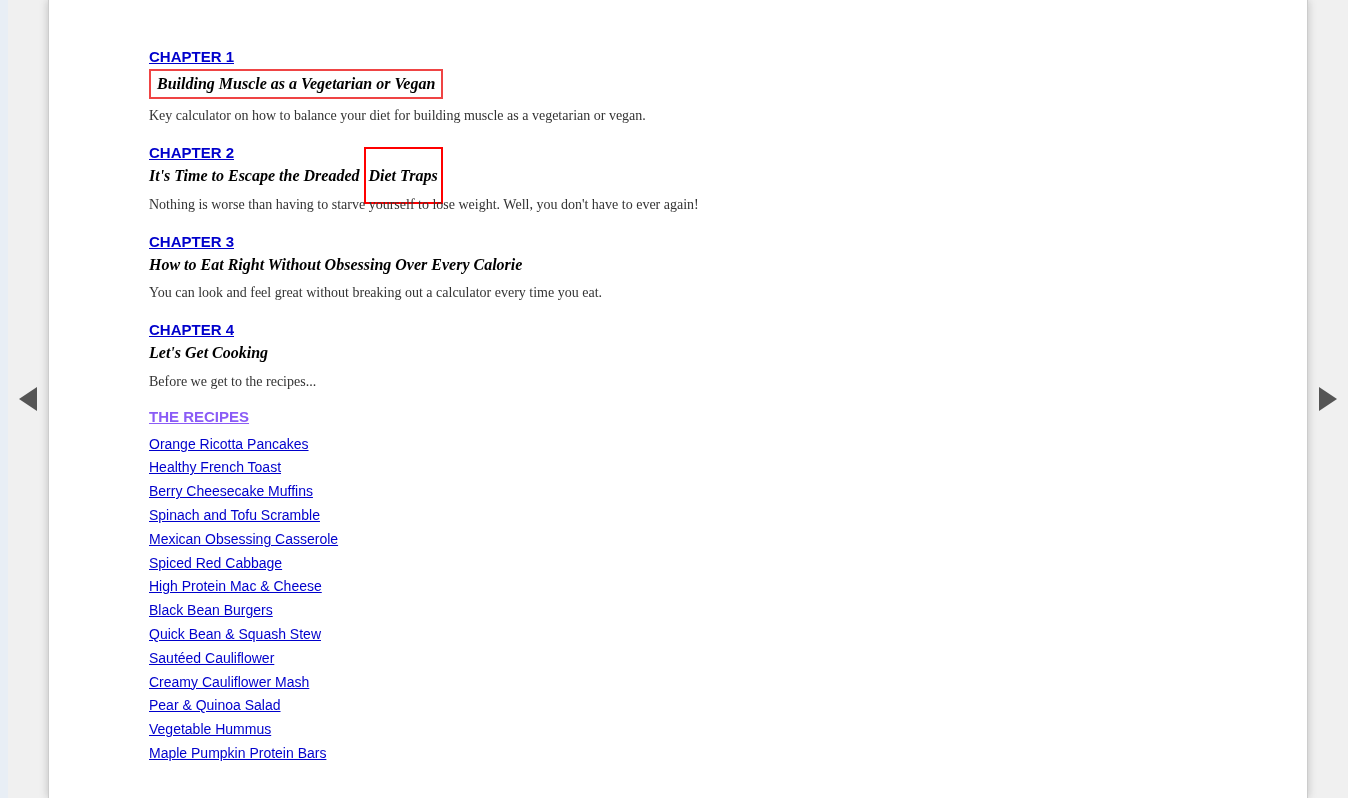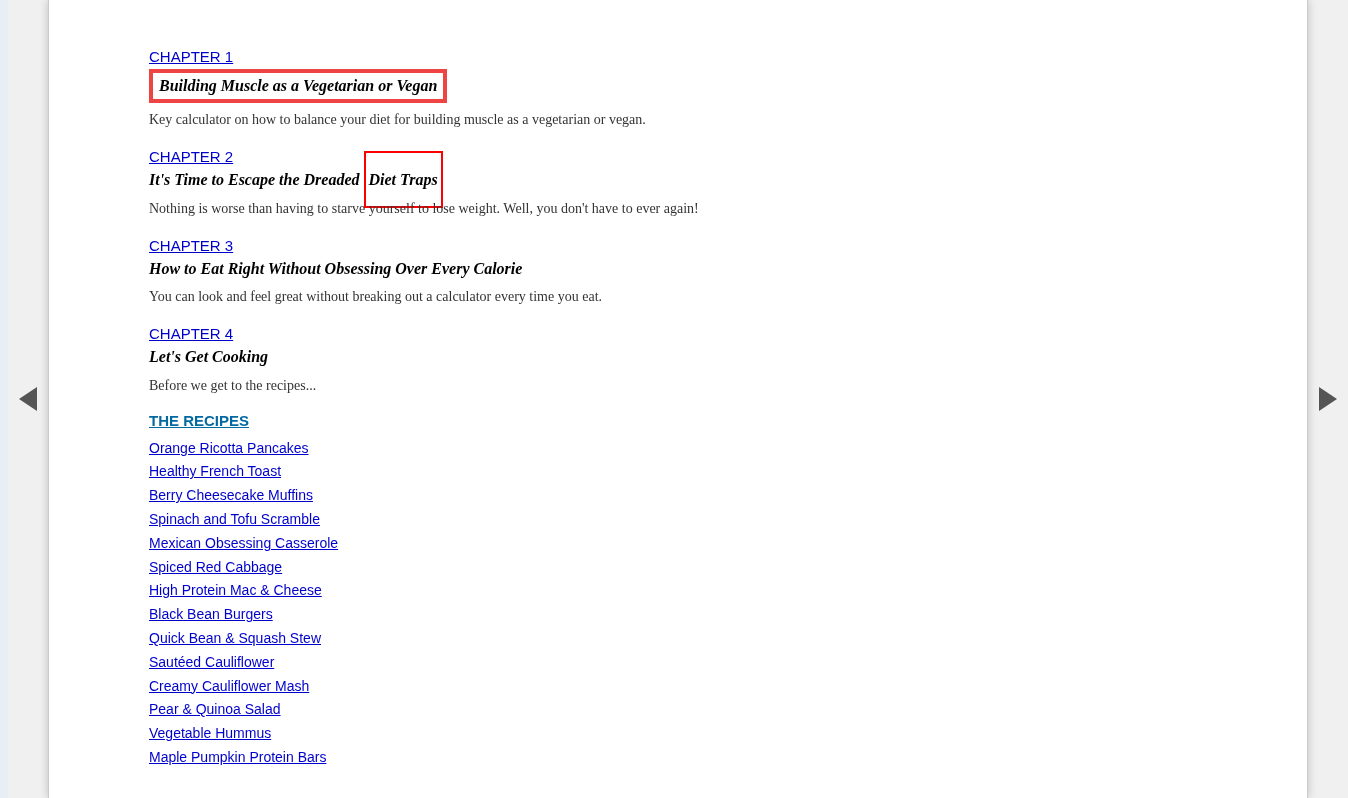--- a/index.html
+++ b/index.html
@@ -70,21 +70,21 @@
       padding: 30px 60px 30px 100px;
       overflow-y: auto;
       border-left: 1px solid #ccc;
       border-right: 1px solid #ccc;
       box-shadow: 2px 0 8px rgba(0,0,0,0.1), -2px 0 8px rgba(0,0,0,0.1);
     }
 
     .chapter-label {
       color: #0000cc;
       font-size: 15px;
-      font-weight: normal;
+      font-weight: bold;
       text-decoration: underline;
       font-family: Arial, sans-serif;
       margin-top: 18px;
       margin-bottom: 4px;
       display: block;
       cursor: pointer;
     }
 
     .chapter-title {
       font-style: italic;
@@ -94,38 +94,38 @@
       margin-bottom: 6px;
       line-height: 1.4;
     }
 
     .chapter-title .highlighted {
       border: 2px solid red;
       padding: 18px 3px;
     }
 
     .chapter-title.full-box {
-      border: 4px solid #ef4444;
+      border: 2px solid #ef4444;
       display: inline-block;
       padding: 2px 6px;
     }
 
     .chapter-desc {
       font-size: 14px;
       color: #333;
       margin-bottom: 10px;
       line-height: 1.5;
     }
 
     .recipes-section {
       margin-top: 16px;
     }
 
     .recipes-label {
-      color: #0369a1;
+      color: #8b5cf6;
       font-size: 15px;
       font-weight: bold;
       text-decoration: underline;
       font-family: Arial, sans-serif;
       margin-bottom: 8px;
       display: block;
       cursor: pointer;
     }
 
     .recipe-link {

